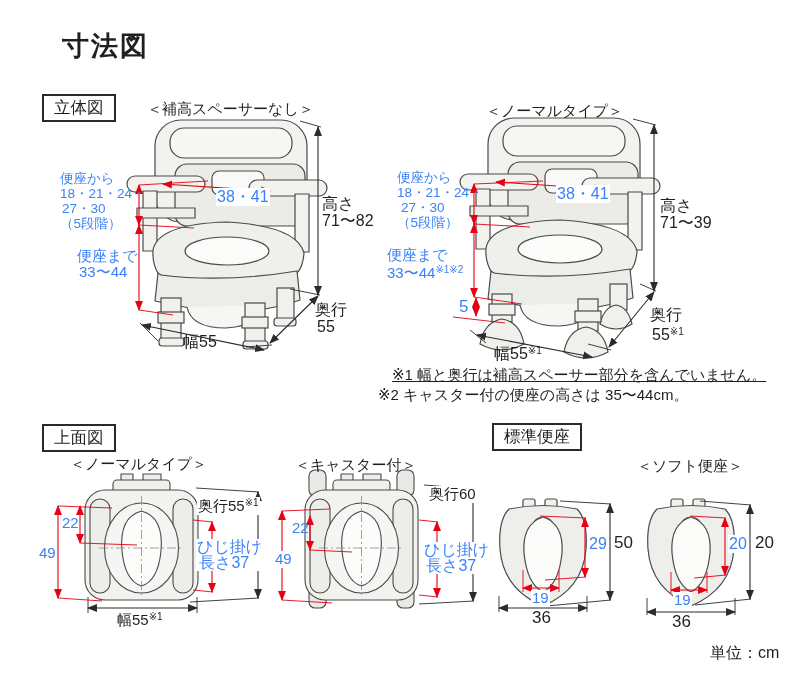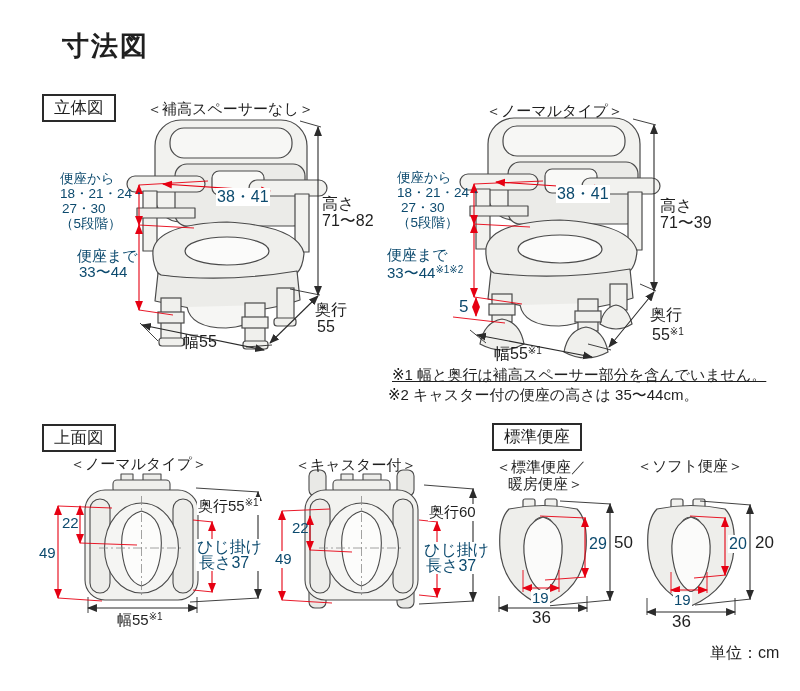--- a/index.html
+++ b/index.html
@@ -1,20 +1,20 @@
 <!DOCTYPE html>
 <html><head>
 <meta charset="utf-8">
 <style>
   html,body{margin:0;padding:0;background:#fff;}
   .canvas{position:relative;width:800px;height:691px;background:#fff;overflow:hidden;
           font-family:"Liberation Sans","DejaVu Sans",sans-serif;color:#1f1f1f;}
   .art{position:absolute;left:0;top:0;}
   .lbl{position:absolute;white-space:nowrap;line-height:1.1;}
-  .red{color:#0c4a6e;}
+  .red{color:#3b82f6;}
   .bgw{background:#fff;padding:0 1px;}
   .s13{font-size:13.5px;}
   .s14{font-size:16px;}
   .s15{font-size:15px;}
   .s16{font-size:16px;}
   .s17{font-size:17px;}
   .title{font-size:27px;font-weight:bold;letter-spacing:2px;}
   .boxlbl{position:absolute;border:2px solid #2a2a2a;background:#fff;padding:2px 10px;
           font-size:16.5px;line-height:1.2;white-space:nowrap;}
   .sup{font-size:10px;vertical-align:5px;letter-spacing:0;}
@@ -311,52 +311,48 @@
   </div>
   <div class="lbl s16" style="left:650px;top:306px;line-height:17px;">
     <span style="display:block;">奥行</span>
     <span style="display:block;" class="ind2"><span>55</span><span class="sup">※1</span></span>
   </div>
   <div class="lbl s16" style="left:494px;top:345px;">
     <span>幅55</span><span class="sup">※1</span>
   </div>
 
   <div class="lbl s15" style="left:392px;top:367px;text-decoration:underline;">※1 幅と奥行は補高スペーサー部分を含んでいません。</div>
-  <div class="lbl s15" style="left:388px;top:387px;">※2 キャスター付の便座の高さは 35〜44cm。</div>
+  <div class="lbl s15" style="left:378px;top:387px;">※2 キャスター付の便座の高さは 35〜44cm。</div>
 
   <div class="boxlbl" style="left:42px;top:424px;">上面図</div>
   <div class="lbl s15" style="left:70px;top:456px;">＜ノーマルタイプ＞</div>
   <div class="lbl s15" style="left:295px;top:457px;">＜キャスター付＞</div>
 
   <div class="lbl s15 red" style="left:62px;top:515px;">22</div>
   <div class="lbl s15 red" style="left:39px;top:545px;">49</div>
   <div class="lbl s15 bgw" style="left:197px;top:497px;">
     <span>奥行55</span><span class="sup">※1</span>
   </div>
   <div class="lbl s14 red block bgw" style="left:196px;top:539px;line-height:16px;">
     <span>ひじ掛け</span>
     <span class="ind2">長さ37</span>
   </div>
   <div class="lbl s15" style="left:117px;top:611px;">
     <span>幅55</span><span class="sup">※1</span>
   </div>
 
   <div class="lbl s15 red" style="left:292px;top:520px;">22</div>
   <div class="lbl s15 red bgw" style="left:274px;top:551px;">49</div>
-  <div class="lbl s15 bgw" style="left:428px;top:504px;">奥行60</div>
+  <div class="lbl s15 bgw" style="left:428px;top:486px;">奥行60</div>
   <div class="lbl s14 red block bgw" style="left:423px;top:542px;line-height:16px;">
     <span>ひじ掛け</span>
     <span class="ind2">長さ37</span>
   </div>
 
   <div class="boxlbl" style="left:492px;top:423px;">標準便座</div>
-  <div class="lbl s15 block" style="left:496px;top:458px;line-height:17px;">
-    <span>＜標準便座／</span>
-    <span class="ind12">暖房便座＞</span>
-  </div>
   <div class="lbl s15" style="left:637px;top:458px;">＜ソフト便座＞</div>
 
   <div class="lbl s16 red bgw" style="left:588px;top:535px;">29</div>
   <div class="lbl s17" style="left:614px;top:534px;">50</div>
   <div class="lbl s15 red bgw" style="left:531px;top:590px;">19</div>
   <div class="lbl s17" style="left:532px;top:609px;">36</div>
 
   <div class="lbl s16 red bgw" style="left:728px;top:535px;">20</div>
   <div class="lbl s17" style="left:755px;top:534px;">20</div>
   <div class="lbl s15 red bgw" style="left:673px;top:592px;">19</div>

